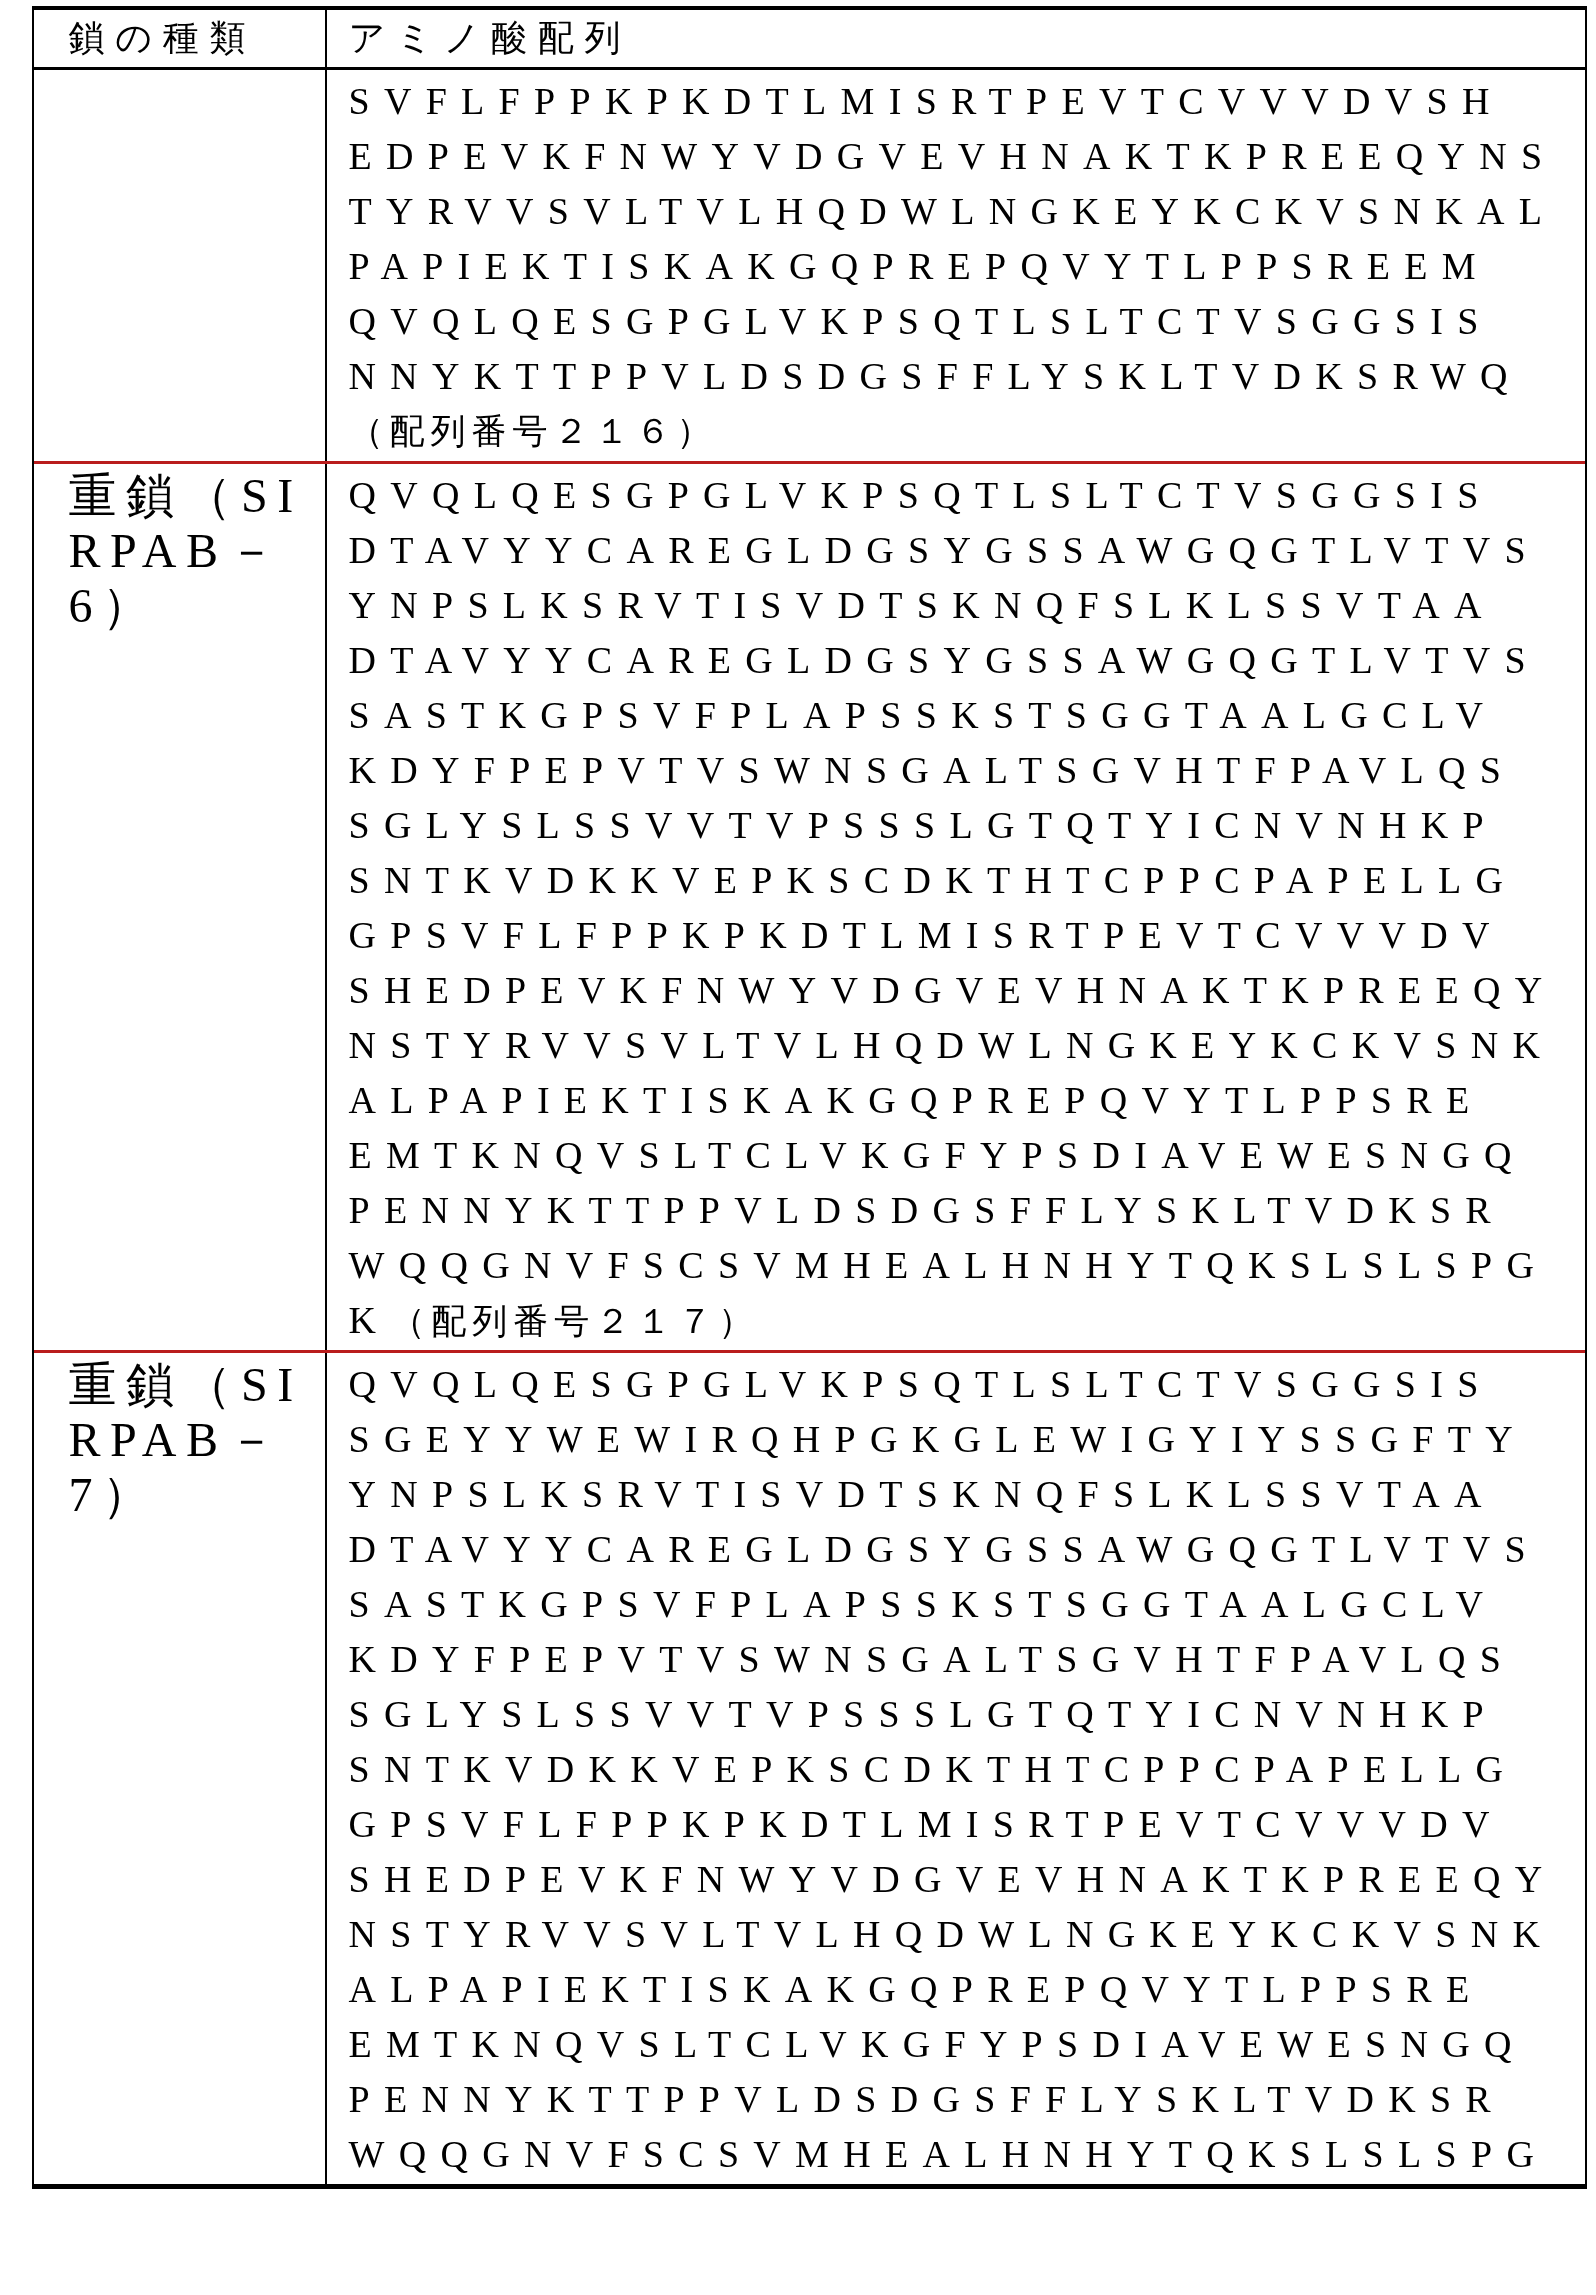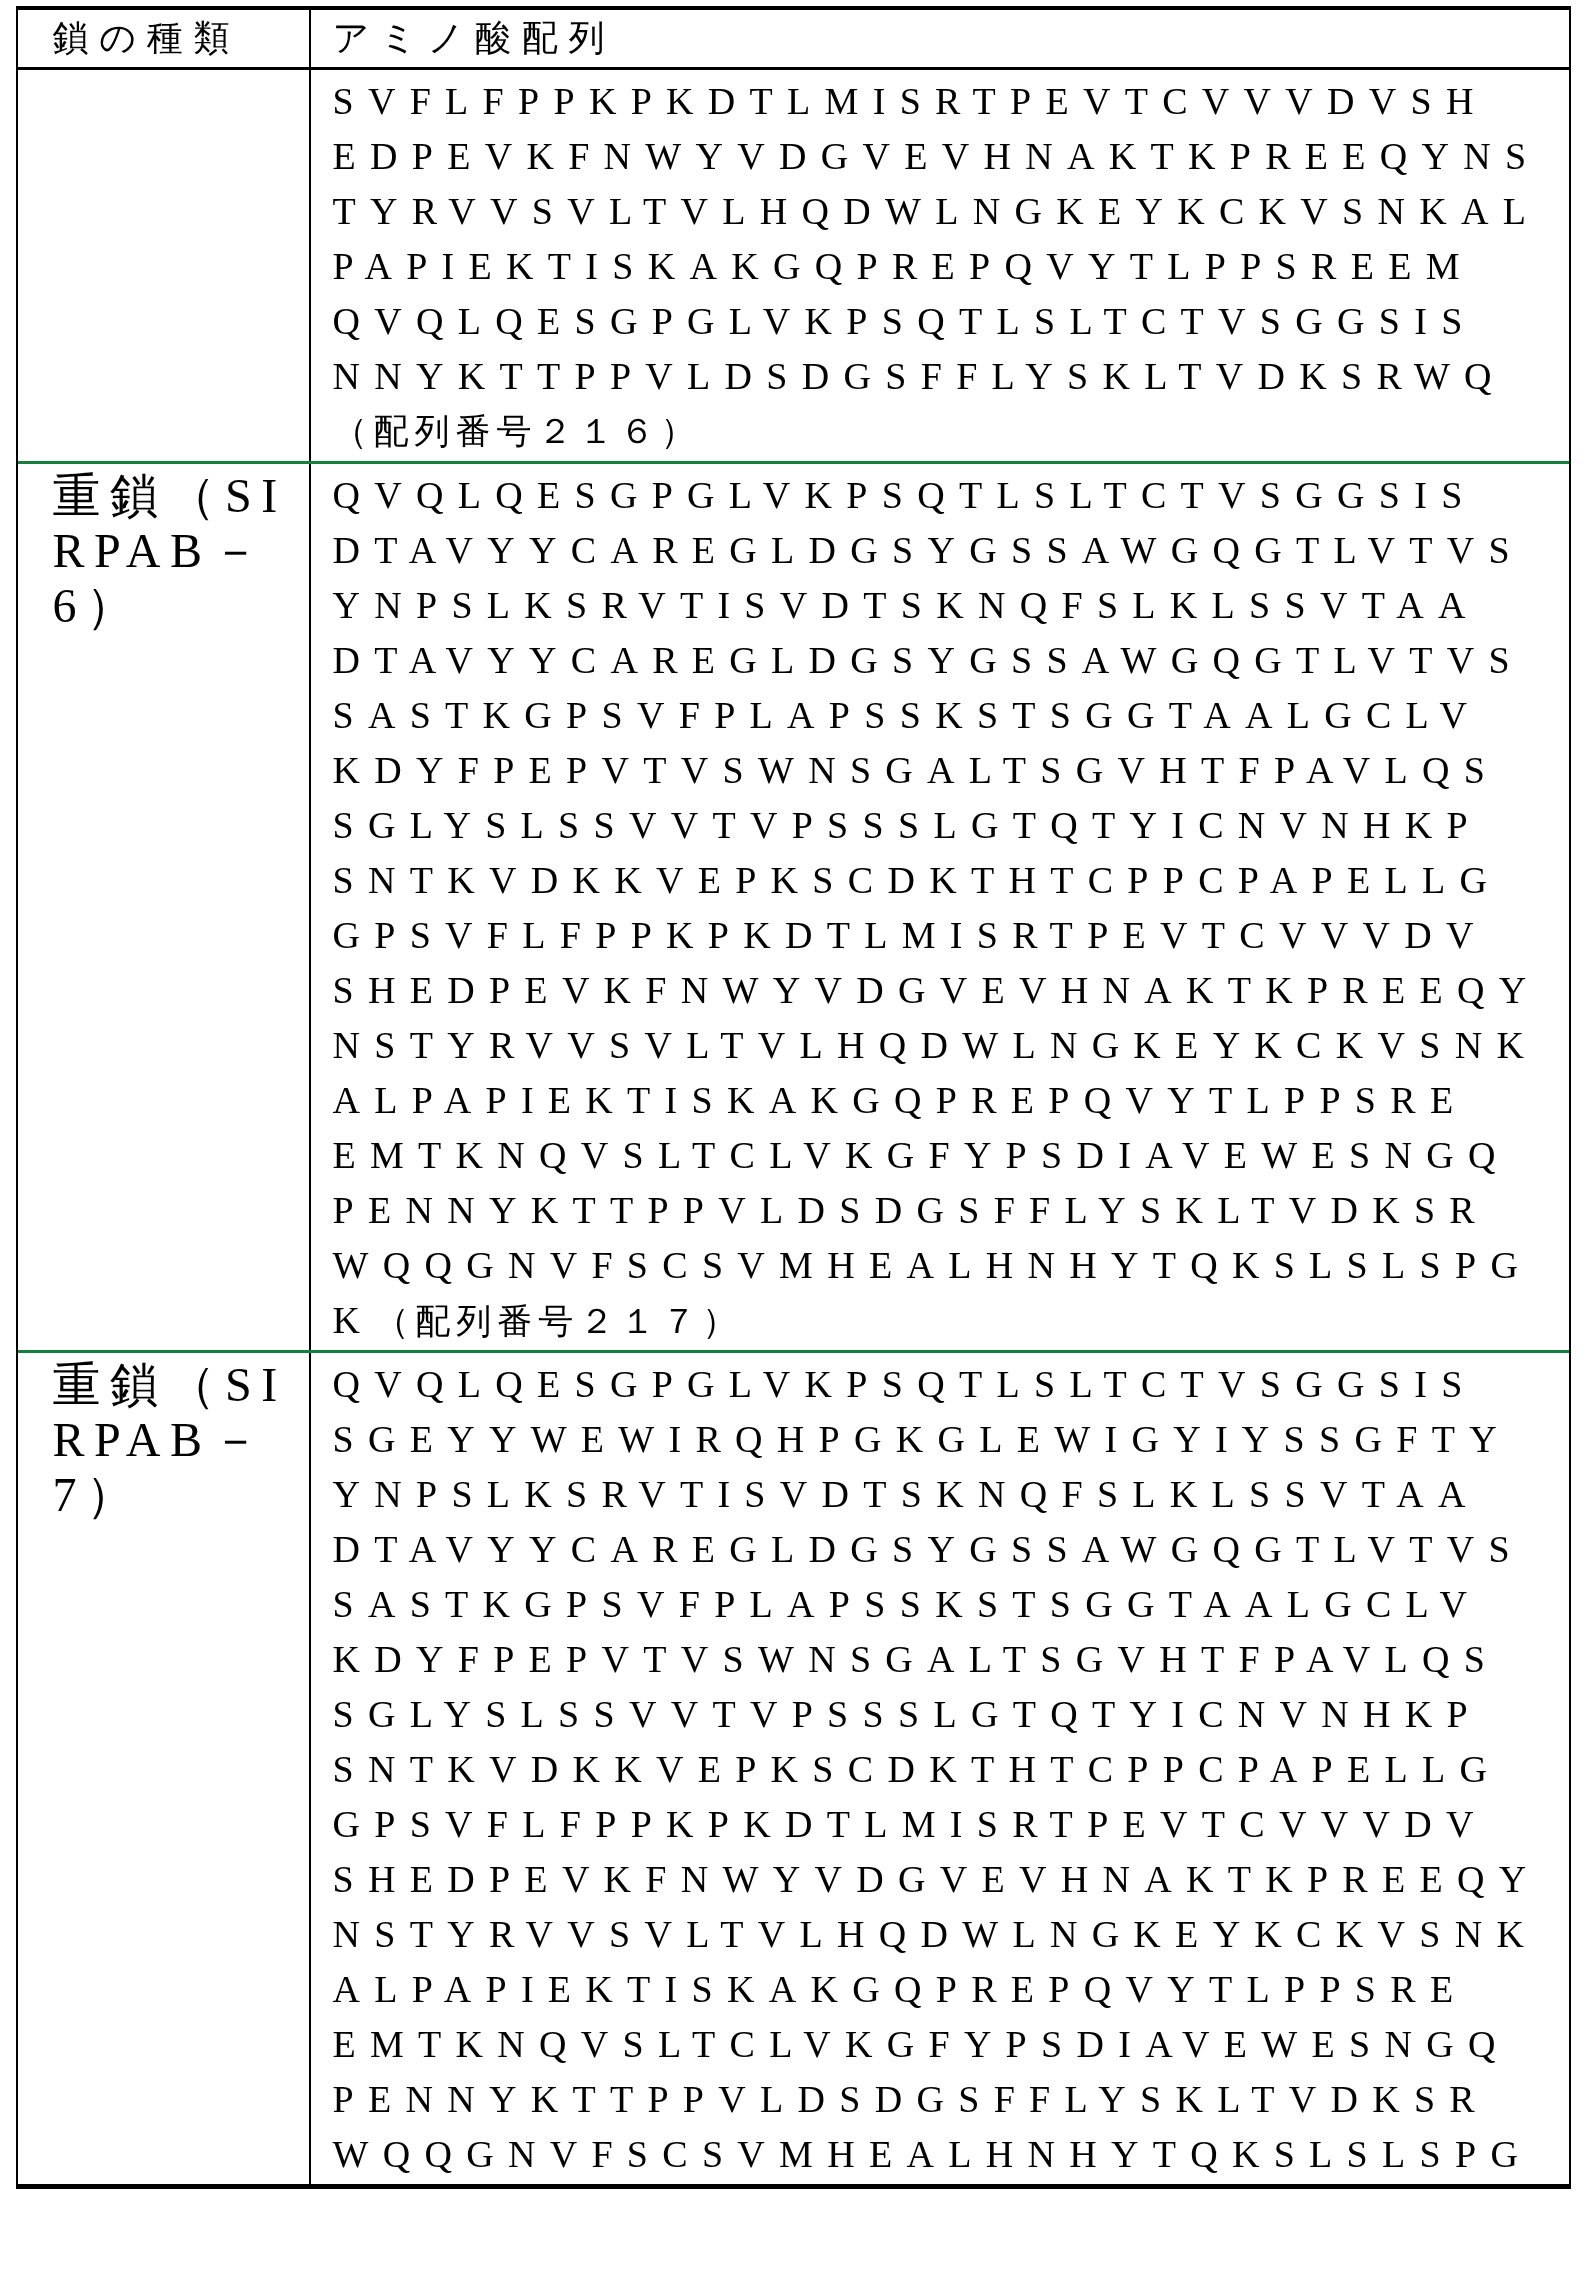--- a/index.html
+++ b/index.html
@@ -10,38 +10,39 @@
     height: 2295px;
     overflow: hidden;
     font-family: "Liberation Serif", "DejaVu Serif", serif;
     color: #000000;
   }
   .page {
     position: relative;
     width: 1334px;
     height: 2295px;
     background: #ffffff;
+    margin-left: 16px;
   }
   .tbl {
     position: absolute;
     left: 15.5px;
     top: 6px;
     width: 1551px;
     border-top: 4.8px solid #000;
     border-bottom: 5.4px solid #000;
     border-left: 2.4px solid #000;
     border-right: 2.4px solid #000;
     display: flex;
     flex-direction: column;
     box-sizing: content-box;
   }
   .row {
     display: flex;
     flex-direction: row;
-    border-bottom: 3px solid #15803d;
+    border-bottom: 3px solid #b91c1c;
   }
   .row:last-child { border-bottom: none; }
   .row.header-row { border-bottom: 3.6px solid #000; }
   .cell {
     box-sizing: border-box;
     overflow: hidden;
   }
   .cell-left {
     width: 293px;
     min-width: 293px;

